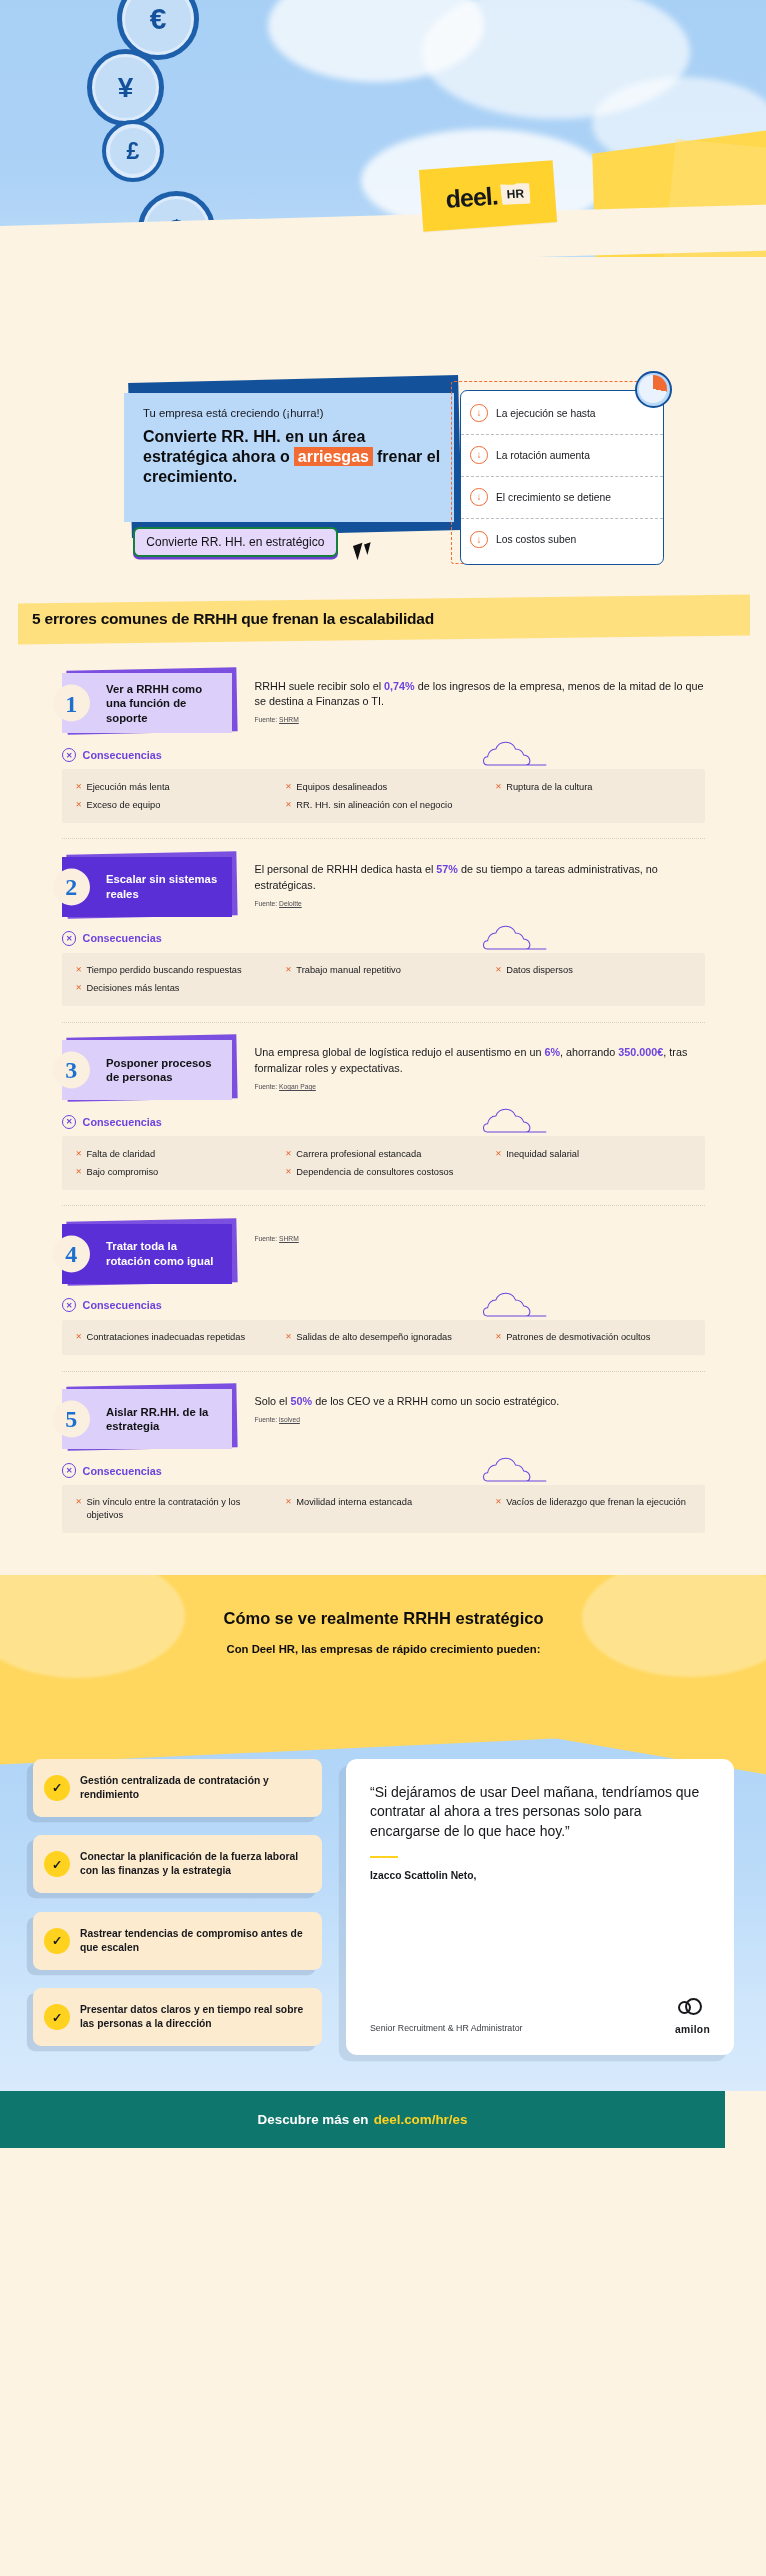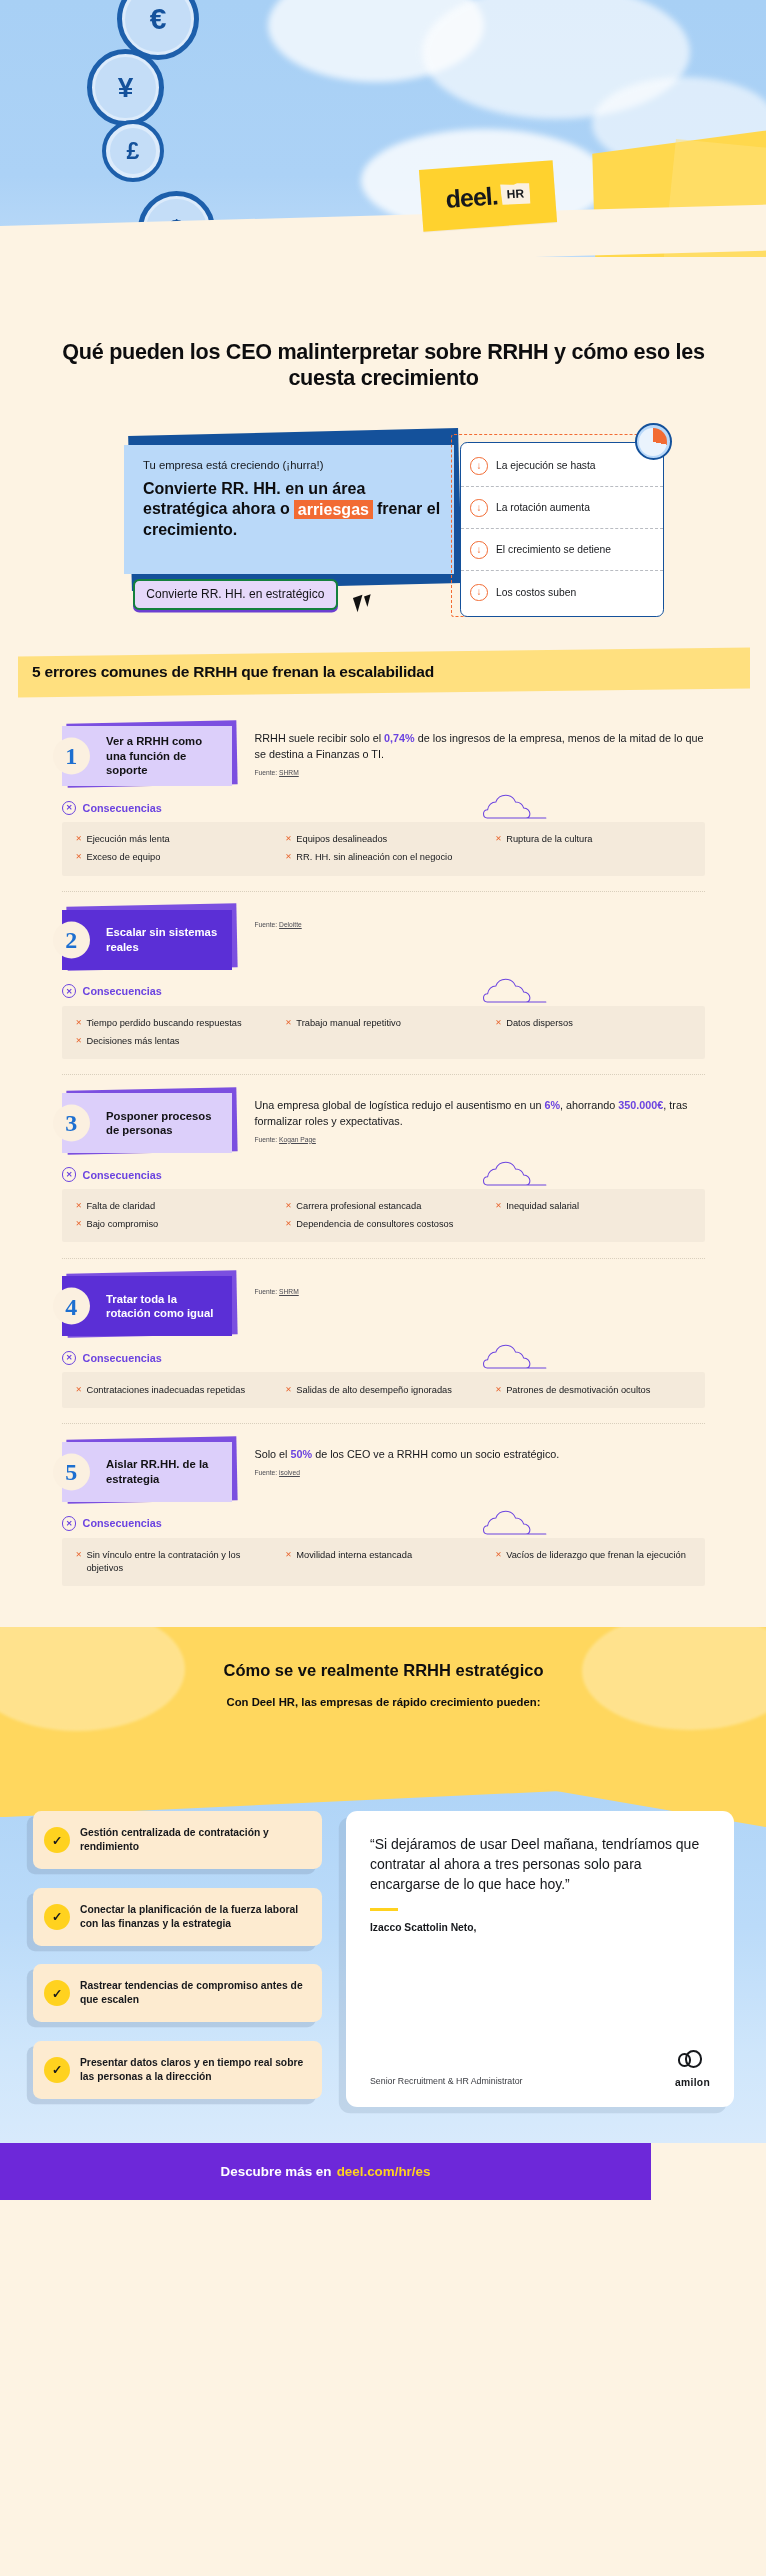--- a/index.html
+++ b/index.html
@@ -147,21 +147,21 @@
   .quote .foot{margin-top:auto;display:flex;align-items:flex-end;justify-content:space-between;gap:10.3px;padding-top:17.5px;}
   .quote .role{font-size:8.8px;line-height:1.5;color:#3A3C42;}
   .amilon{display:flex;flex-direction:column;align-items:center;gap:9px;}
   .amilon .glyph{position:relative;width:30px;height:17.5px;}
   .amilon .glyph i{position:absolute;border:2.6px solid #16181C;border-radius:50%;}
   .amilon .glyph i:nth-child(1){left:0;top:3.1px;width:13.4px;height:13.4px;}
   .amilon .glyph i:nth-child(2){left:7.2px;top:0;width:17.5px;height:17.5px;}
   .amilon .name{font-size:10.3px;font-weight:700;color:#16181C;letter-spacing:0.3px;}
 
   
-  .footer{width:651px;height:57px;background:#6d28d9;display:flex;align-items:center;justify-content:center;gap:5.2px;text-align:center;}
+  .footer{width:725px;height:57px;background:#0f766e;display:flex;align-items:center;justify-content:center;gap:5.2px;text-align:center;}
   .footer .f-txt{font-size:13.4px;font-weight:700;color:#ffffff;}
   .footer .f-link{font-size:13.4px;font-weight:700;color:#FFD21F;}
 </style>
 </head>
 <body>
 
 <div class="page">
 
   <div class="hero">
     <div class="cloud-blob" style="left:268px;top:-31px;width:216px;height:113px;"></div>
@@ -196,21 +196,20 @@
     <div class="hero-cream-slant"></div>
     <div class="hero-bottom-cream"></div>
 
     <div class="logo-card">
       <span class="word">deel.</span>
       <span class="hrtag">HR</span>
     </div>
   </div>
 
   <div class="titlewrap">
-    <h1 class="title">Qué pueden los CEO malinterpretar sobre RRHH y cómo eso les cuesta crecimiento</h1>
   </div>
 
   <div class="flow">
     <div class="fl-shadow"></div>
     <div class="fl-blue"></div>
     <div class="fl-kicker">Tu empresa está creciendo (¡hurra!)</div>
     <div class="fl-head">
       <span>Convierte RR. HH. en un área estratégica ahora o </span><span class="hl">arriesgas</span><span> frenar el crecimiento.</span>
     </div>
     <div class="fl-chip">
@@ -295,20 +294,21 @@
       <div class="mistake">
         <div class="m-top">
           <div class="m-badge">
             <div class="shadow"></div>
             <div class="plate dark">
               <span class="numcirc">2</span>
               <span>Escalar sin sistemas reales</span>
             </div>
           </div>
           <div class="m-stat">
+            <p><span>El personal de RRHH dedica hasta el </span><span class="num">57%</span><span> de su tiempo a tareas administrativas, no estratégicas.</span></p>
             <div class="src"><span>Fuente:</span> <u>Deloitte</u></div>
           </div>
         </div>
         <div class="cons-head">
           <span class="xcirc">✕</span>
           <span class="ch-lbl">Consecuencias</span>
         </div>
         <div class="cons-box">
           <span class="cloud-bg"></span>
           <svg class="cloud-outline" viewBox="0 0 130 60" fill="none">

